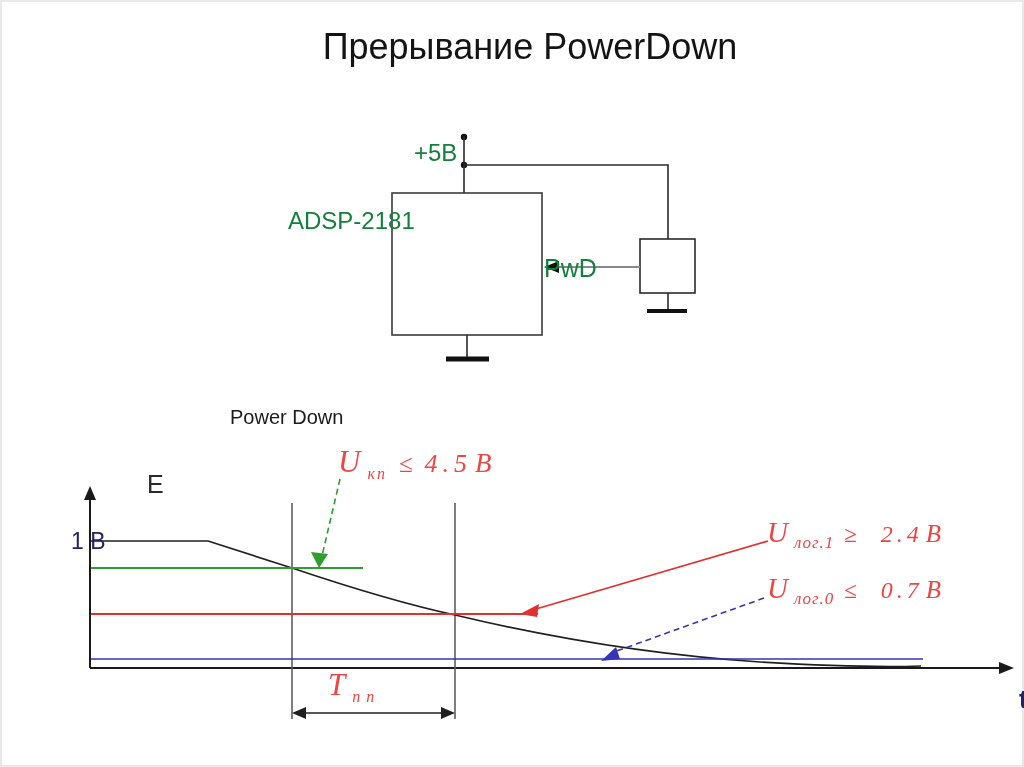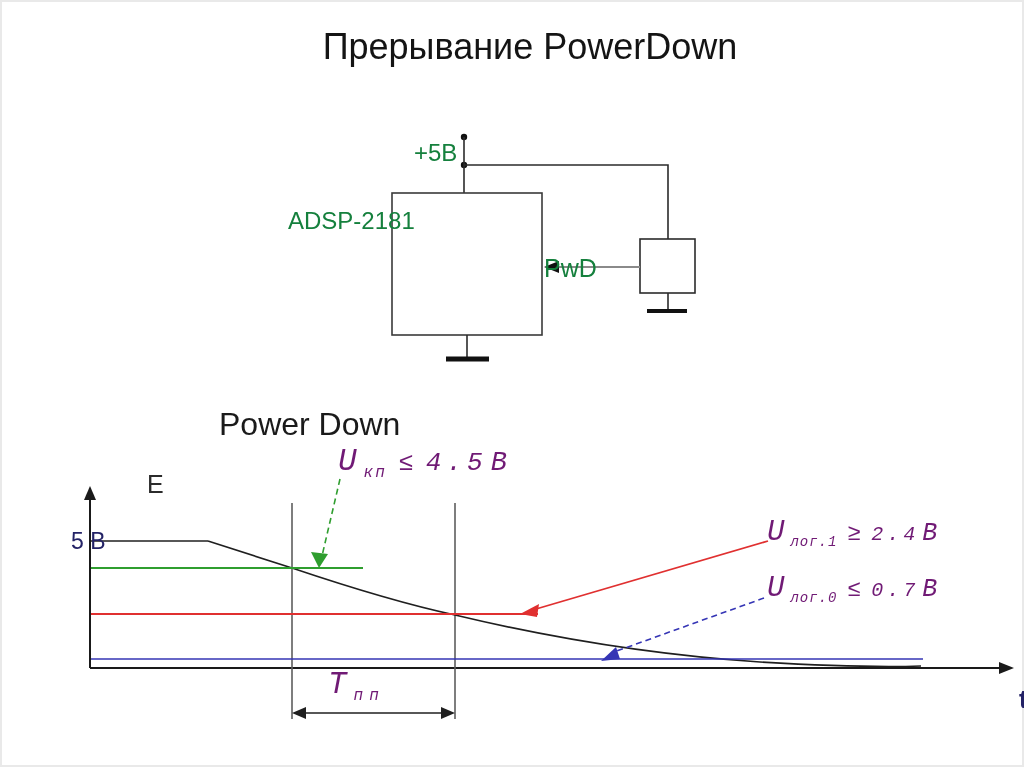--- a/index.html
+++ b/index.html
@@ -6,38 +6,38 @@
   #slide{
     position:relative;width:1024px;height:767px;background:#ffffff;overflow:hidden;
     box-shadow:inset 0 0 0 2px #e9e9e9;
     font-family:"Liberation Sans",sans-serif;color:#1a1a1a;
   }
   .abs{position:absolute;white-space:nowrap;padding-left:36px;}
   #title{left:0;right:0;top:26px;text-align:center;font-size:36px;color:#141414;}
   .circ-label{font-size:24px;color:#15803d;}
   #controller-label{left:690px;top:196px;width:166px;text-align:center;line-height:1.22;white-space:normal;}
   #pwd-label{font-size:25px;}
-  #chart-caption{left:183px;top:406px;font-size:32px;text-align:right;}
+  #chart-caption{left:194px;top:406px;font-size:20px;text-align:right;}
   #e-label{left:111px;top:470px;font-size:25px;color:#2b2b2b;}
   #v5-label{left:35px;top:528px;font-size:23px;color:#232266;}
   #t-label{left:983px;top:685px;font-size:25px;font-weight:700;color:#232266;}
   svg{position:absolute;left:0;top:0;}
   .formula{
-    position:absolute;font-family:Liberation Mono, monospace;font-style:italic;
-    color:#701a75;white-space:nowrap;
+    position:absolute;font-family:Liberation Serif, serif;font-style:italic;
+    color:#ef4444;white-space:nowrap;
   }
   .f-sym{font-size:31px;}
   .f-sub{font-size:16px;vertical-align:-7px;margin-left:7px;letter-spacing:2px;}
   .f-rel{font-size:25px;margin:0 12px;font-style:normal;}
   .f-val{font-size:26px;letter-spacing:5px;}
   .f-unit{font-size:27px;margin-left:3px;}
   .f-mid .f-sym{font-size:29px;}
-  .f-mid .f-sub{font-size:14px;vertical-align:-6px;margin-left:6px;letter-spacing:1px;}
+  .f-mid .f-sub{font-size:17px;vertical-align:-6px;margin-left:6px;letter-spacing:1px;}
   .f-mid .f-rel{font-size:23px;margin:0 10px;}
-  .f-mid .f-val{font-size:20px;letter-spacing:4px;}
+  .f-mid .f-val{font-size:24px;letter-spacing:4px;margin-left:14px;}
   .f-mid .f-unit{font-size:25px;}
   #formula-tpp .f-sub{letter-spacing:6px;}
 </style>
 </head>
 <body>
 
 <div id="slide">
 
   <svg width="1024" height="767" viewBox="0 0 1024 767">
 
@@ -89,21 +89,21 @@
   </svg>
 
   <div id="title" class="abs">Прерывание PowerDown</div>
 
   <div class="abs circ-label" style="left:378px;top:139px;">+5В</div>
   <div class="abs circ-label" style="left:252px;top:207px;">ADSP-2181</div>
   <div class="abs circ-label" id="pwd-label" style="left:468px;top:254px;margin-left:40px;">PwD</div>
 
   <div class="abs" id="chart-caption">Power Down</div>
   <div class="abs" id="e-label">E</div>
-  <div class="abs" id="v5-label">5 В</div>
+  <div class="abs" id="v5-label">1 В</div>
   <div class="abs" id="t-label">t</div>
 
   <div class="formula" style="left:338px;top:444px;">
     <span class="f-sym">U</span><span class="f-sub">кп</span><span class="f-rel">≤</span><span class="f-val">4.5</span><span class="f-unit">В</span>
   </div>
 
   <div class="formula f-mid" style="left:767px;top:516px;">
     <span class="f-sym">U</span><span class="f-sub">лог.1</span><span class="f-rel">≥</span><span class="f-val">2.4</span><span class="f-unit">В</span>
   </div>
 

